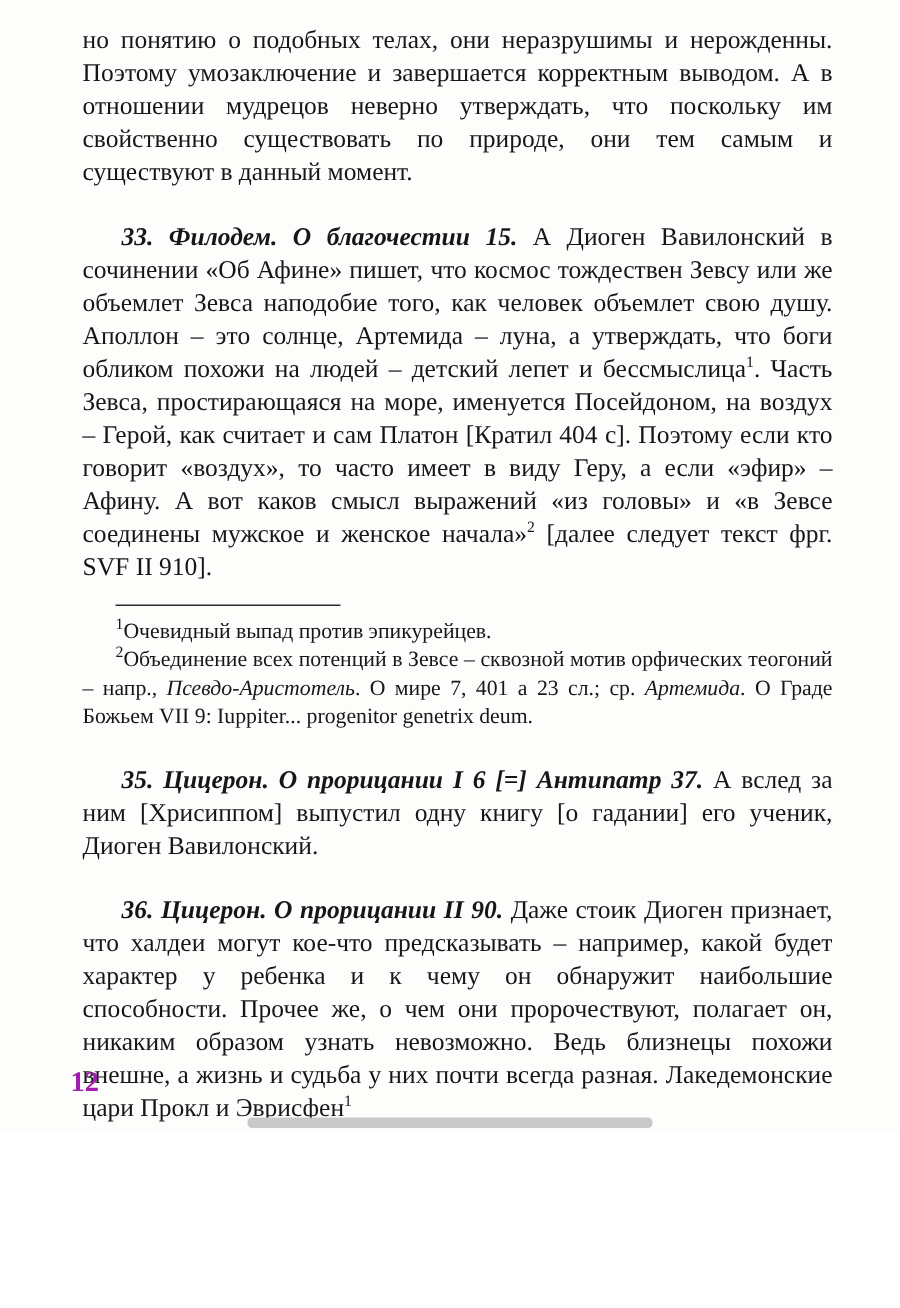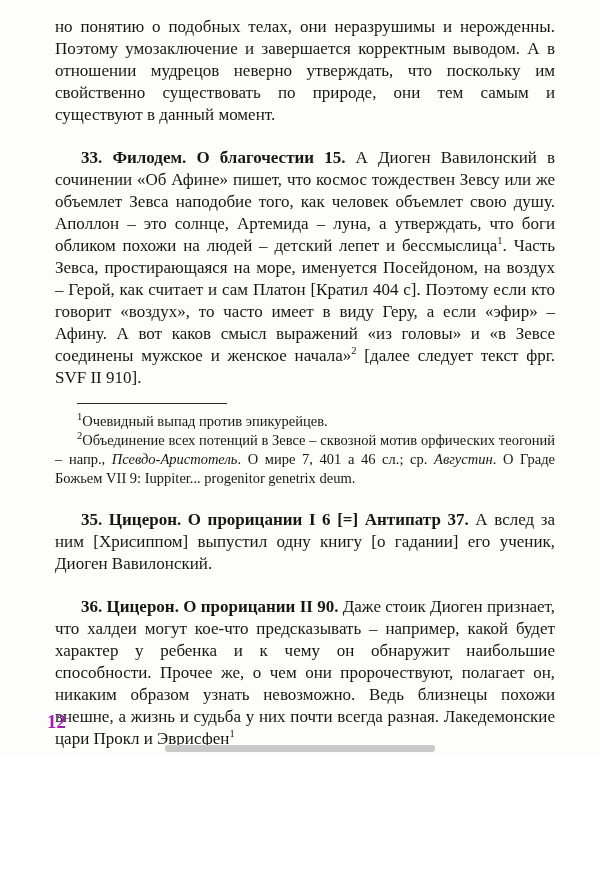--- a/index.html
+++ b/index.html
@@ -13,21 +13,21 @@
     box-sizing:border-box;
   }
   .content {
     position:absolute;
     left:55px; top:16px;
     width:500px;
   }
   p { margin:0; text-align:justify; font-size:17px; line-height:22px; }
   .body-par { text-indent:0; }
   .frag { margin-top:21px; text-indent:26px; }
-  .frag b { font-weight:bold; }
+  .frag b { font-weight:bold;font-style:italic; }
   sup { font-size:10.5px; vertical-align:super; line-height:0; }
   .fn-rule {
     border:none; border-top:1.5px solid #2a2a2a;
     width:150px; height:0;
     margin:14px 0 8px 22px;
   }
   .footnotes { margin-bottom:0; }
   .fn { font-size:14.5px; line-height:19px; text-indent:22px; margin:0; }
   .fn i { font-style:italic; }
   .page-number {
@@ -48,21 +48,21 @@
   <div class="content">
 
     <p class="body-par">но понятию о подобных телах, они неразрушимы и нерожденны. Поэтому умозаключение и завершается корректным выводом. А в отношении мудрецов неверно утверждать, что поскольку им свойственно существовать по природе, они тем самым и существуют в данный момент.</p>
 
     <p class="frag"><b>33. Филодем. О благочестии 15.</b><span> А Диоген Вавилонский в сочинении «Об Афине» пишет, что космос тождествен Зевсу или же объемлет Зевса наподобие того, как человек объемлет свою душу. Аполлон – это солнце, Артемида – луна, а утверждать, что боги обликом похожи на людей – детский лепет и бессмыслица</span><sup>1</sup><span>. Часть Зевса, простирающаяся на море, именуется Посейдоном, на воздух – Герой, как считает и сам Платон [Кратил 404 c]. Поэтому если кто говорит «воздух», то часто имеет в виду Геру, а если «эфир» – Афину. А вот каков смысл выражений «из головы» и «в Зевсе соединены мужское и женское начала»</span><sup>2</sup><span> [далее следует текст фрг. SVF II 910].</span></p>
 
     <hr class="fn-rule">
 
     <div class="footnotes">
       <p class="fn"><sup>1</sup><span>Очевидный выпад против эпикурейцев.</span></p>
-      <p class="fn"><sup>2</sup><span>Объединение всех потенций в Зевсе – сквозной мотив орфических теогоний – напр., </span><i>Псевдо-Аристотель</i><span>. О мире 7, 401 a 46 сл.; ср. </span><i>Августин</i><span>. О Граде Божьем VII 9: Iuppiter... progenitor genetrix deum.</span></p>
+      <p class="fn"><sup>2</sup><span>Объединение всех потенций в Зевсе – сквозной мотив орфических теогоний – напр., </span><i>Псевдо-Аристотель</i><span>. О мире 7, 401 a 23 сл.; ср. </span><i>Артемида</i><span>. О Граде Божьем VII 9: Iuppiter... progenitor genetrix deum.</span></p>
     </div>
 
 
     <p class="frag"><b>35. Цицерон. О прорицании I 6 [=] Антипатр 37.</b><span> А вслед за ним [Хрисиппом] выпустил одну книгу [о гадании] его ученик, Диоген Вавилонский.</span></p>
 
     <p class="frag"><b>36. Цицерон. О прорицании II 90.</b><span> Даже стоик Диоген признает, что халдеи могут кое-что предсказывать – например, какой будет характер у ребенка и к чему он обнаружит наибольшие способности. Прочее же, о чем они пророчествуют, полагает он, никаким образом узнать невозможно. Ведь близнецы похожи внешне, а жизнь и судьба у них почти всегда разная. Лакедемонские цари Прокл и Эврисфен</span><sup>1</sup></p>
 
   </div>
 
   <div class="page-number">12</div>

